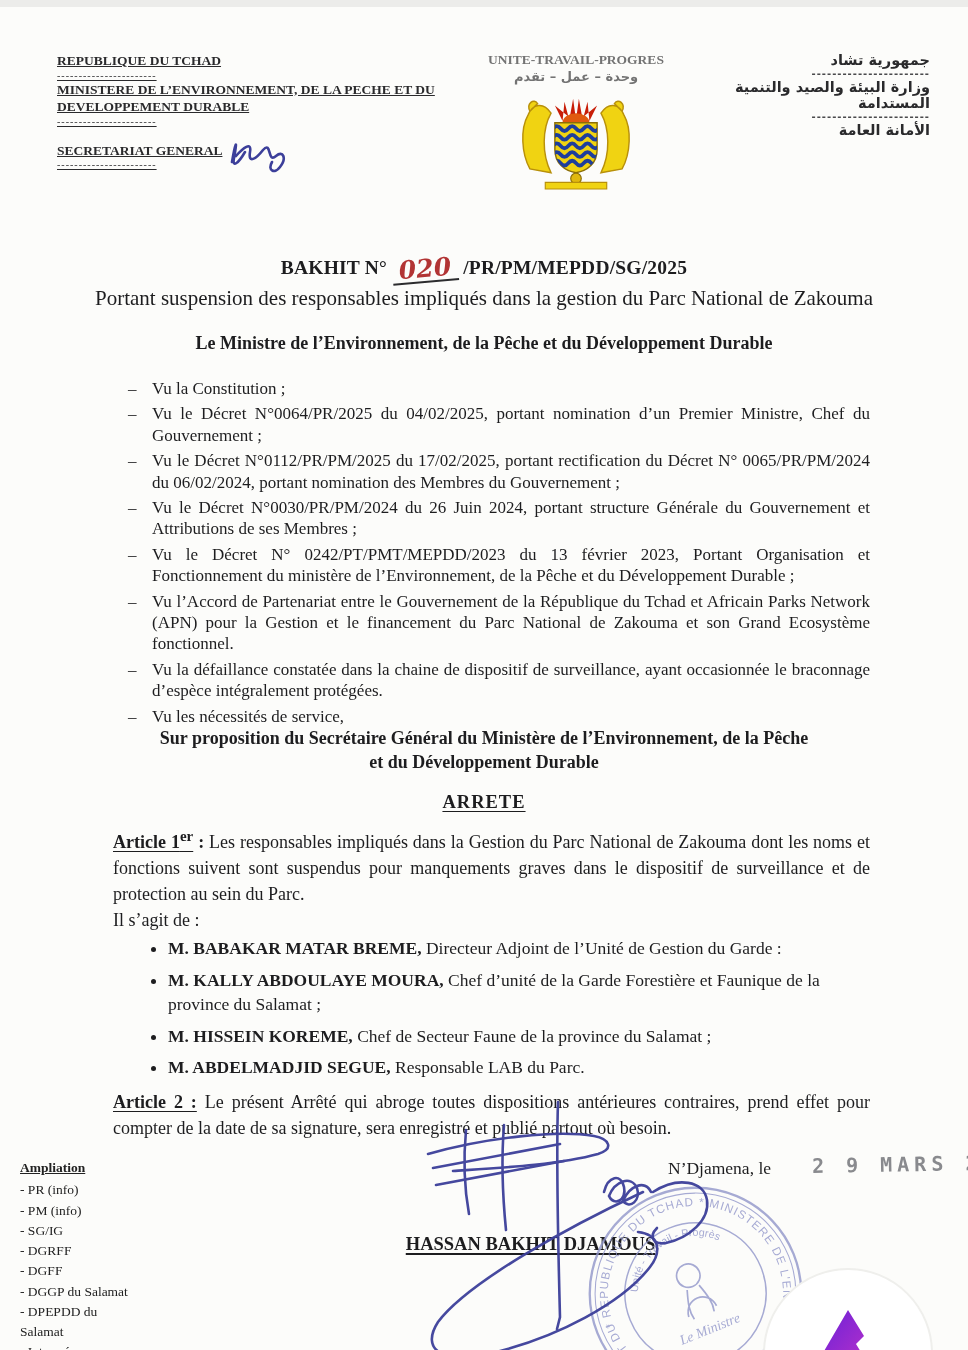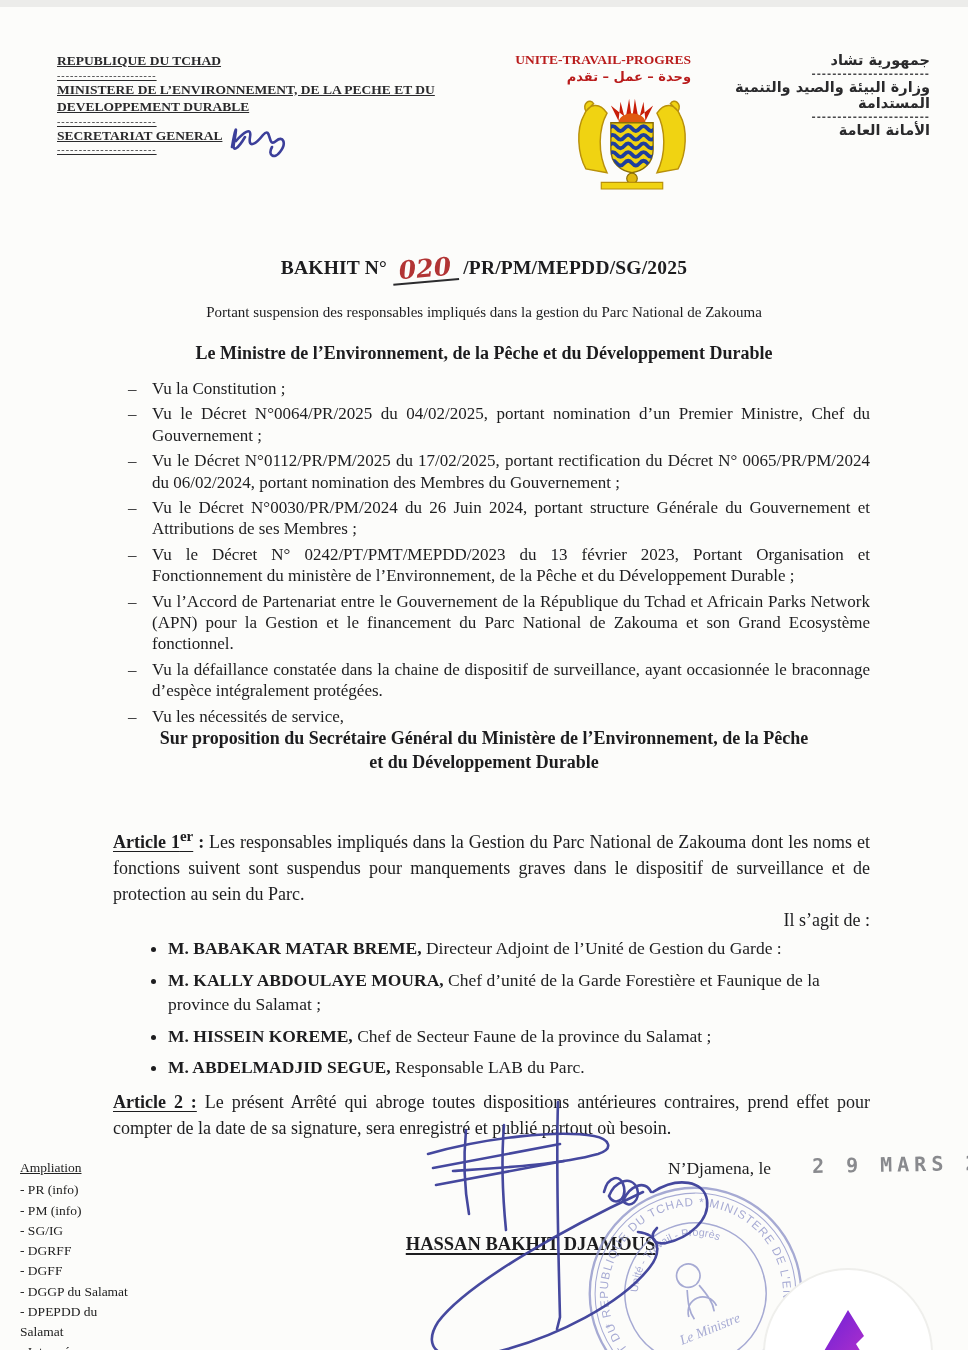--- a/index.html
+++ b/index.html
@@ -6,63 +6,63 @@
   .page {
     position:relative; width:968px; height:1350px; margin:0 auto;
     background:#fcfcfa; overflow:hidden;
     font-family:"Liberation Serif", serif; color:#1d1d1f;
   }
   .scan-edge { position:absolute; top:0; left:0; right:0; height:7px; background:#ececea; }
 
   
   .header { position:absolute; top:52px; left:57px; right:38px; display:flex; justify-content:space-between; }
   .h-left { width:400px; font-weight:bold; font-size:13.5px; line-height:1.3; color:#2a2a2c;text-decoration:underline; }
-  .h-center { width:230px; text-align:right; font-weight:bold; font-size:13.5px; color:#b91c1c; }
+  .h-center { width:230px; text-align:center; font-weight:bold; font-size:13.5px; color:#737373; }
   .h-right { width:235px; text-align:right; direction:rtl; font-size:14.5px; font-weight:bold; color:#2a2a2c; font-family:"DejaVu Sans", sans-serif; }
   .divider { display:block; font-size:10px; letter-spacing:1px; color:#4a4a4c; line-height:1.1; overflow:hidden; white-space:nowrap; }
   .h-right .divider { direction:ltr; text-align:right; }
   .coa { margin-top:10px; }
   .motto-ar { font-family:"DejaVu Sans", sans-serif; font-size:13px; margin-top:1px; }
-  .secretariat-row { position:relative; }
+  .secretariat-row { position:relative;margin-top:15px; }
   .initials { position:absolute; left:165px; top:-14px; }
 
   
   .title-block { position:absolute; top:256px; left:0; right:0; text-align:center; }
   .decree-title { font-size:19.5px; font-weight:bold; letter-spacing:.2px; }
   .decree-number {
     display:inline-block; min-width:58px; color:#b23434; font-size:25px; line-height:.8;
     font-style:italic; transform:rotate(-5deg) translateY(3px);
     border-bottom:2.5px solid #2c2c2e; padding:0 4px 2px; font-family:"DejaVu Serif", serif;
   }
-  .decree-subtitle { font-size:15px; margin-top:24px; }
+  .decree-subtitle { font-size:21px; margin-top:6px; }
   .authority { font-size:18px; font-weight:bold; margin-top:22px; }
 
   
   .visas { position:absolute; top:378px; left:128px; right:98px; list-style:none; margin:0; padding:0; }
   .visas li { position:relative; padding-left:24px; margin-bottom:4px; text-align:justify; font-size:17px; line-height:1.26; }
   .vmark { position:absolute; left:0; top:0; }
 
   
   .proposition { position:absolute; top:726px; left:0; right:0; text-align:center; font-weight:bold; font-size:18px; line-height:1.35; }
   .proposition span { display:inline-block; max-width:660px; }
   .decision-heading { position:absolute; top:792px; left:0; right:0; text-align:center; font-weight:bold; font-size:18.5px; letter-spacing:1px; text-decoration:underline; text-underline-offset:3px; }
 
   .art { position:absolute; left:113px; right:98px; text-align:justify; font-size:18px; line-height:1.44; }
   .art1 { top:826px; }
   .art2 { top:1090px; }
   .art-label { font-weight:bold; text-decoration:underline; text-underline-offset:3px; }
-  .art-intro { display:block; text-align:right; }
+  .art-intro { display:block; text-align:left; }
 
   .persons { position:absolute; top:936px; left:150px; right:98px; margin:0; padding:0 0 0 18px; }
   .persons li { font-size:17.5px; line-height:1.4; margin-bottom:7px; }
   .pname { font-weight:bold; }
 
   
   .ampliation { position:absolute; left:20px; top:1158px; width:122px; font-size:13.5px; line-height:1.5; color:#222; }
-  .ampliation-title { font-weight:normal; text-decoration:underline; margin-bottom:2px; }
+  .ampliation-title { font-weight:bold; text-decoration:underline; margin-bottom:2px; }
   .place-date { position:absolute; left:668px; top:1158px; font-size:17.5px; }
   .date-stamp {
     position:absolute; left:812px; top:1152px; font-family:"DejaVu Sans Mono", monospace;
     font-size:20px; font-weight:bold; letter-spacing:5px; color:#898a8e; transform:rotate(-1deg); white-space:nowrap;
   }
   .signer { position:absolute; left:378px; top:1234px; width:305px; text-align:center; font-weight:bold; font-size:18.5px; text-decoration:underline; text-decoration-thickness:2px; text-underline-offset:3px; }
 
   .stamp { position:absolute; left:578px; top:1176px; opacity:.78; transform:rotate(-22deg); }
   .watermark { position:absolute; left:760px; top:1258px; }
   .sig { position:absolute; left:408px; top:1092px; }
@@ -141,20 +141,21 @@
     <li><span class="vmark">–</span><span>Vu le Décret N°0064/PR/2025 du 04/02/2025, portant nomination d’un Premier Ministre, Chef du Gouvernement ;</span></li>
     <li><span class="vmark">–</span><span>Vu le Décret N°0112/PR/PM/2025 du 17/02/2025, portant rectification du Décret N° 0065/PR/PM/2024 du 06/02/2024, portant nomination des Membres du Gouvernement ;</span></li>
     <li><span class="vmark">–</span><span>Vu le Décret N°0030/PR/PM/2024 du 26 Juin 2024, portant structure Générale du Gouvernement et Attributions de ses Membres ;</span></li>
     <li><span class="vmark">–</span><span>Vu le Décret N° 0242/PT/PMT/MEPDD/2023 du 13 février 2023, Portant Organisation et Fonctionnement du ministère de l’Environnement, de la Pêche et du Développement Durable ;</span></li>
     <li><span class="vmark">–</span><span>Vu l’Accord de Partenariat entre le Gouvernement de la République du Tchad et Africain Parks Network (APN) pour la Gestion et le financement du Parc National de Zakouma et son Grand Ecosystème fonctionnel.</span></li>
     <li><span class="vmark">–</span><span>Vu la défaillance constatée dans la chaine de dispositif de surveillance, ayant occasionnée le braconnage d’espèce intégralement protégées.</span></li>
     <li><span class="vmark">–</span><span>Vu les nécessités de service,</span></li>
   </ul>
 
   <div class="proposition"><span>Sur proposition du Secrétaire Général du Ministère de l’Environnement, de la Pêche et du Développement Durable</span></div>
+  <div class="decision-heading">ARRETE</div>
 
   <div class="art art1">
     <span class="art-label"><span>Article 1</span><sup>er</sup></span><span style="font-weight:bold"> :</span>
     <span>Les responsables impliqués dans la Gestion du Parc National de Zakouma dont les noms et fonctions suivent sont suspendus pour manquements graves dans le dispositif de surveillance et de protection au sein du Parc.</span>
     <span class="art-intro">Il s’agit de :</span>
   </div>
 
   <ul class="persons">
     <li><span class="pname">M. BABAKAR MATAR BREME,</span> <span>Directeur Adjoint de l’Unité de Gestion du Garde :</span></li>
     <li><span class="pname">M. KALLY ABDOULAYE MOURA,</span> <span>Chef d’unité de la Garde Forestière et Faunique de la province du Salamat ;</span></li>

